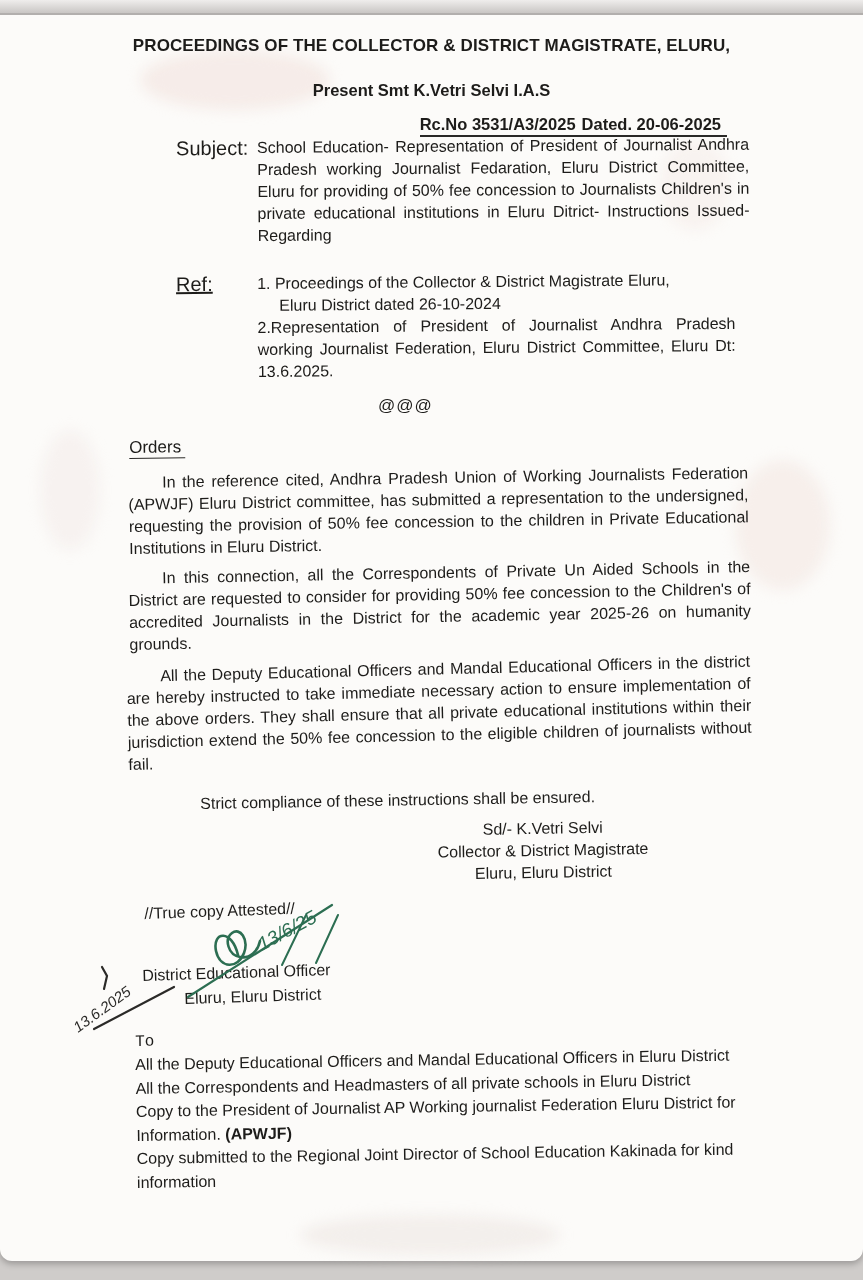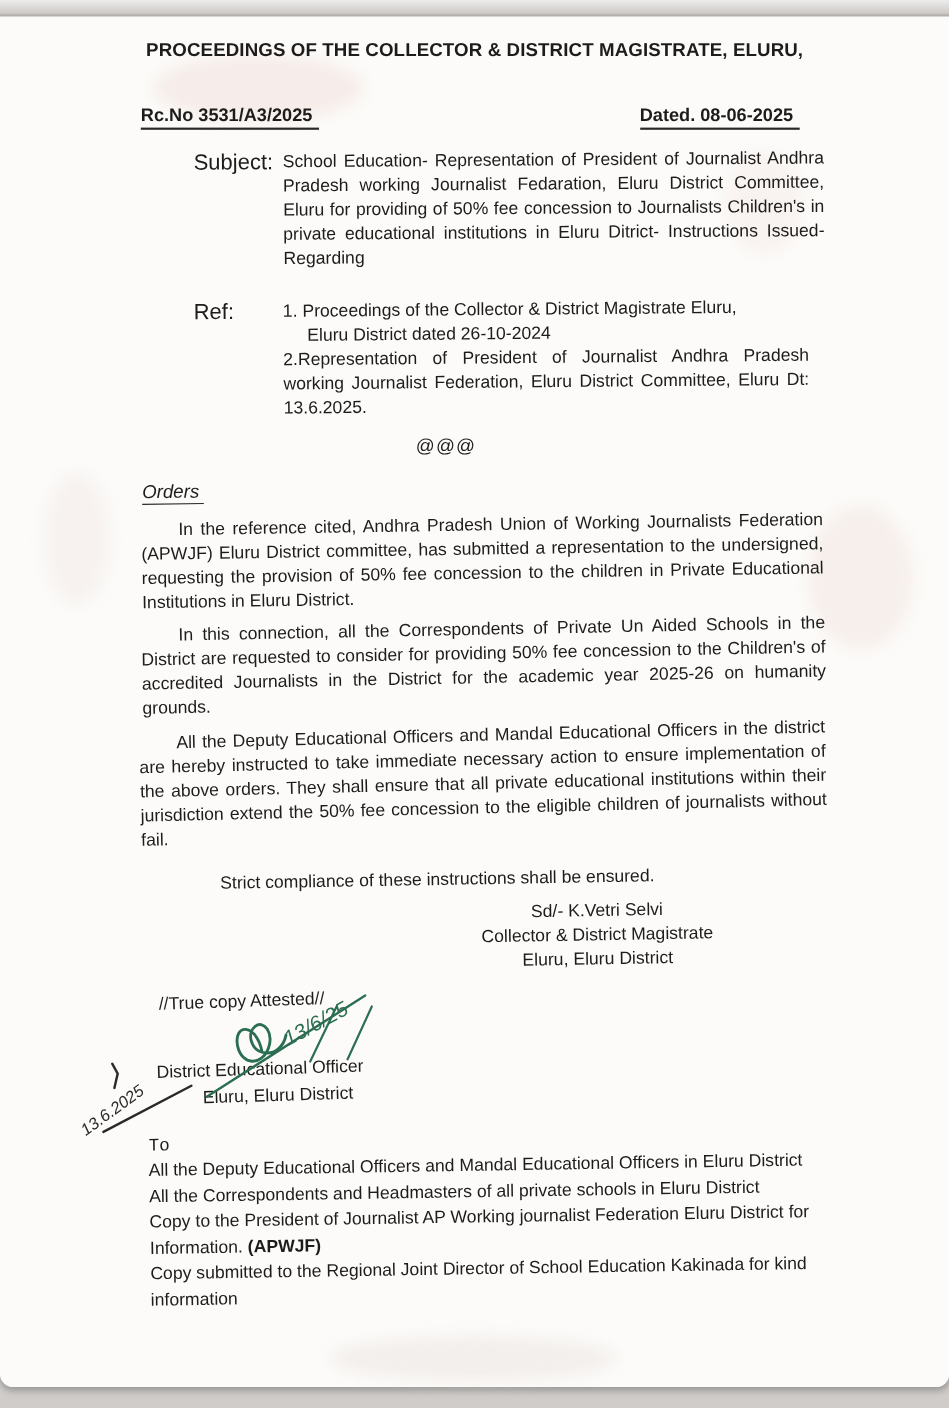--- a/index.html
+++ b/index.html
@@ -27,21 +27,21 @@
   .s2{left:735px;top:460px;width:95px;height:130px;background:rgba(243,229,224,.55);}
   .s3{left:660px;top:140px;width:70px;height:90px;background:rgba(244,233,229,.45);}
   .s4{left:40px;top:430px;width:60px;height:120px;background:rgba(240,231,227,.4);}
   .s5{left:300px;top:1215px;width:260px;height:40px;background:rgba(232,224,219,.45);}
 
   .doc{position:absolute;left:0;top:0;width:863px;height:1280px;z-index:4;color:#1d1c1a;}
   .abs{position:absolute;}
   .ctr{left:60px;width:743px;text-align:center;}
   .t1{font-size:17px;font-weight:700;letter-spacing:.1px;}
   .t2{font-size:16.5px;font-weight:600;}
-  .rc-row{left:128px;top:96px;width:599px;display:flex;justify-content:space-between;}
+  .rc-row{left:128px;top:115px;width:599px;display:flex;justify-content:flex-end;}
   .uline{border-bottom:2px solid #2a2927;padding:0 6px 1px 0;font-weight:700;font-size:16.5px;}
   .lbl{font-size:20px;}
   .body-txt{font-size:16px;line-height:22px;text-align:justify;}
   .plain{font-size:16px;line-height:22px;}
   .ti{text-indent:34px;}
   .orders-h{font-size:17px;border-bottom:1.6px solid #2a2927;padding-right:4px;padding-bottom:1px;}
   .sig{line-height:22px;font-size:16px;text-align:center;}
   .dist{font-size:16px;line-height:23.5px;}
   .hand-black{color:#2b2a28;}
   svg text{font-family:"Liberation Sans",sans-serif;}
@@ -53,39 +53,40 @@
 <div class="paper"></div>
 <div class="smudge s1"></div>
 <div class="smudge s2"></div>
 <div class="smudge s3"></div>
 <div class="smudge s4"></div>
 <div class="smudge s5"></div>
 
 <div class="doc">
 
   <div class="abs ctr t1" style="top:36px;">PROCEEDINGS OF THE COLLECTOR &amp; DISTRICT MAGISTRATE, ELURU,</div>
+  <div class="abs ctr t2" style="top:81px;">Present Smt K.Vetri Selvi I.A.S</div>
 
   <div class="abs rc-row">
     <span class="uline">Rc.No 3531/A3/2025</span>
-    <span class="uline">Dated. 08-06-2025</span>
+    <span class="uline">Dated. 20-06-2025</span>
   </div>
 
   <div class="abs lbl" style="left:176px;top:137px;transform:rotate(-0.4deg);">Subject:</div>
   <div class="abs body-txt" style="left:257px;top:137px;width:492px;transform:rotate(-0.4deg);transform-origin:left top;">School Education- Representation of President of Journalist Andhra Pradesh working Journalist Fedaration, Eluru District Committee, Eluru for providing of 50% fee concession to Journalists Children's in private educational institutions in Eluru Ditrict- Instructions Issued- Regarding</div>
 
-  <div class="abs lbl" style="left:176px;top:273px;transform:rotate(-0.5deg);">Ref:</div>
+  <div class="abs lbl" style="left:176px;top:273px;transform:rotate(-0.5deg);text-decoration:underline;">Ref:</div>
   <div class="abs" style="left:257px;top:273px;width:478px;transform:rotate(-0.5deg);transform-origin:left top;">
     <div class="plain">1. Proceedings of the Collector &amp; District Magistrate Eluru,</div>
     <div class="plain" style="padding-left:22px;">Eluru District dated 26-10-2024</div>
     <div class="body-txt">2.Representation of President of Journalist Andhra Pradesh working Journalist Federation, Eluru District Committee, Eluru Dt: 13.6.2025.</div>
   </div>
 
   <div class="abs" style="left:378px;top:396px;font-size:17px;letter-spacing:1px;">@@@</div>
 
-  <div class="abs" style="left:129px;top:438px;transform:rotate(-0.8deg);transform-origin:left top;font-style:italic;">
+  <div class="abs" style="left:129px;top:438px;transform:rotate(-0.8deg);transform-origin:left top;">
     <span class="orders-h">Orders</span>
   </div>
 
   <div class="abs body-txt ti" style="left:128px;top:472px;width:620px;transform:rotate(-0.9deg);transform-origin:left top;">In the reference cited, Andhra Pradesh Union of Working Journalists Federation (APWJF) Eluru District committee, has submitted a representation to the undersigned, requesting the provision of 50% fee concession to the children in Private Educational Institutions in Eluru District.</div>
 
   <div class="abs body-txt ti" style="left:128px;top:568px;width:622px;transform:rotate(-1.1deg);transform-origin:left top;">In this connection, all the Correspondents of Private Un Aided Schools in the District are requested to consider for providing 50% fee concession to the Children's of accredited Journalists in the District for the academic year 2025-26 on humanity grounds.</div>
 
   <div class="abs body-txt ti" style="left:126px;top:666px;width:624px;transform:rotate(-1.4deg);transform-origin:left top;">All the Deputy Educational Officers and Mandal Educational Officers in the district are hereby instructed to take immediate necessary action to ensure implementation of the above orders. They shall ensure that all private educational institutions within their jurisdiction extend the 50% fee concession to the eligible children of journalists without fail.</div>
 
   <div class="abs plain" style="left:200px;top:793px;transform:rotate(-1deg);transform-origin:left top;">Strict compliance of these instructions shall be ensured.</div>

